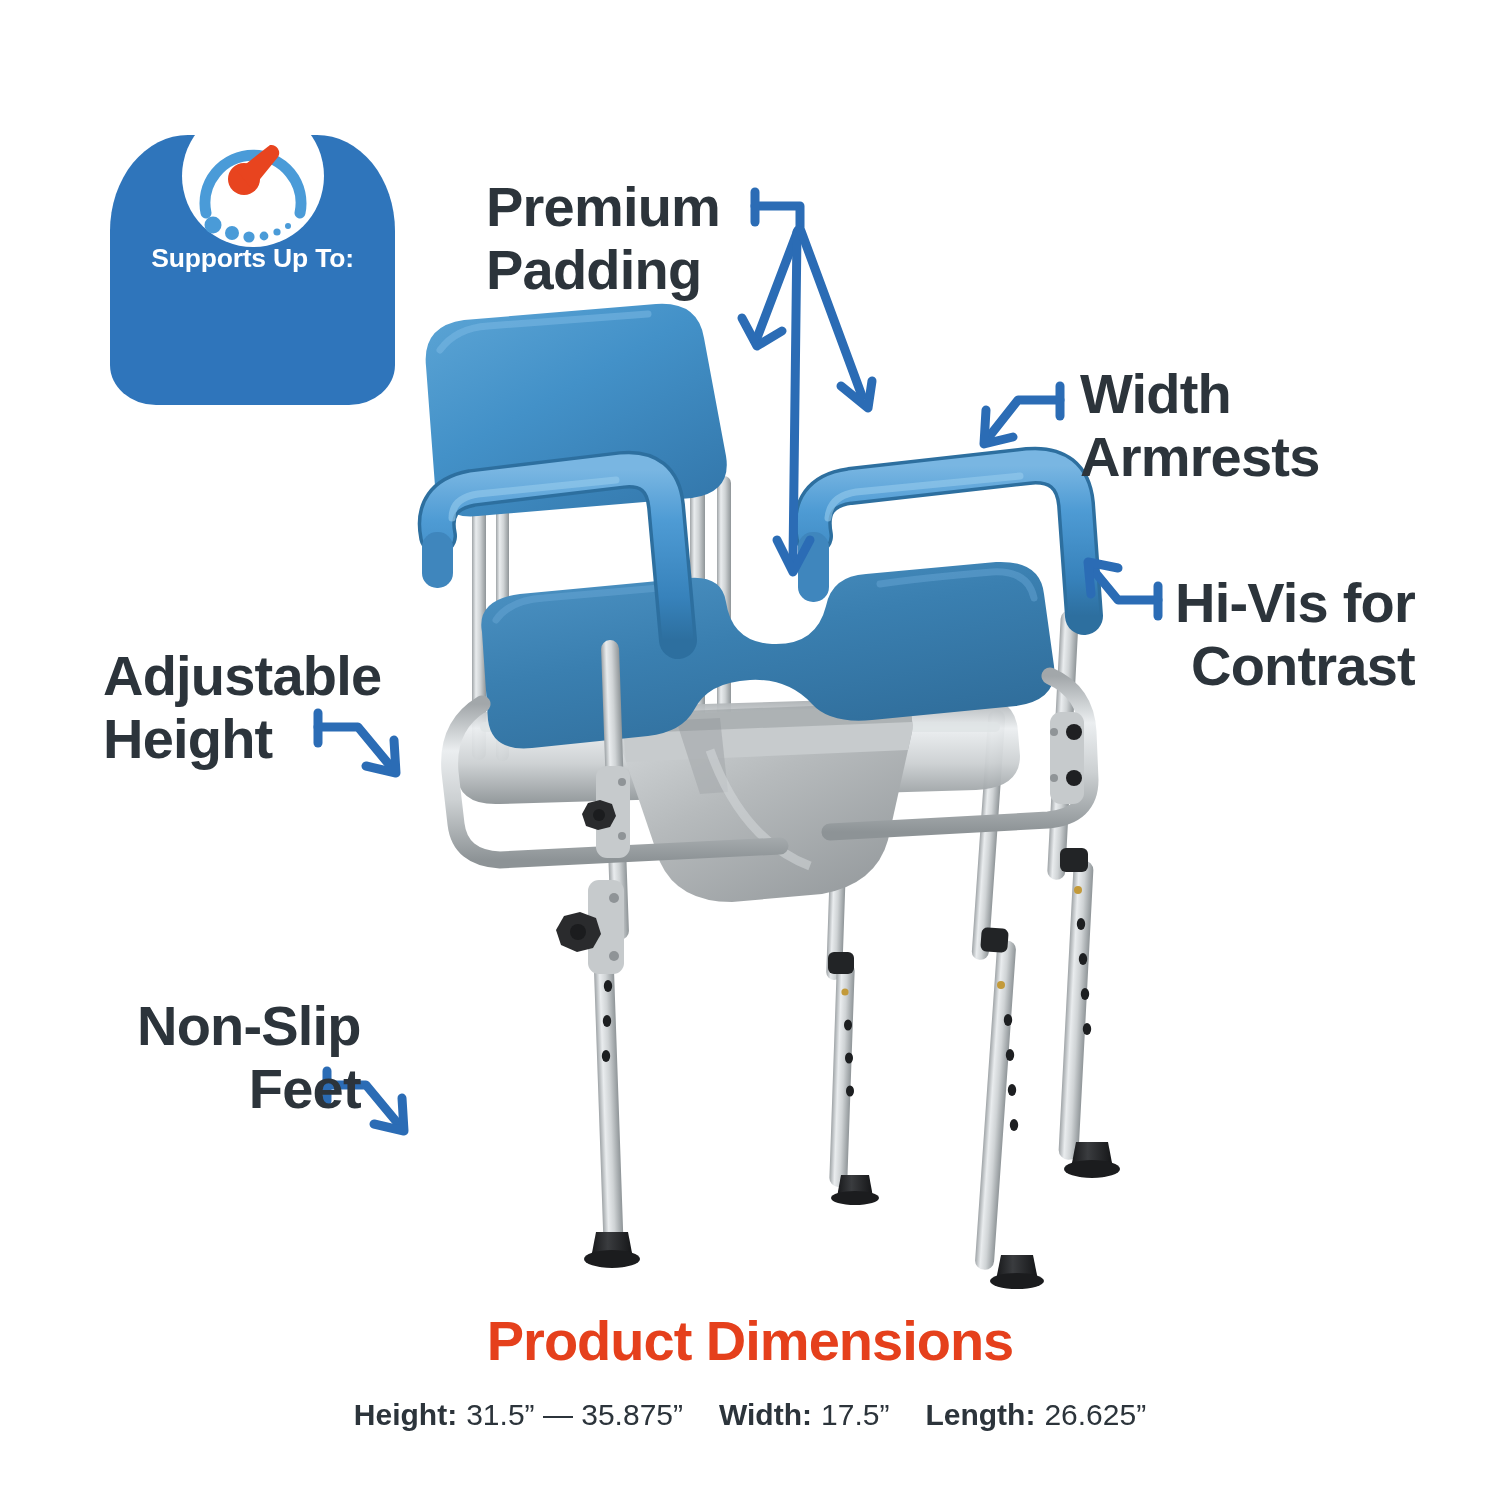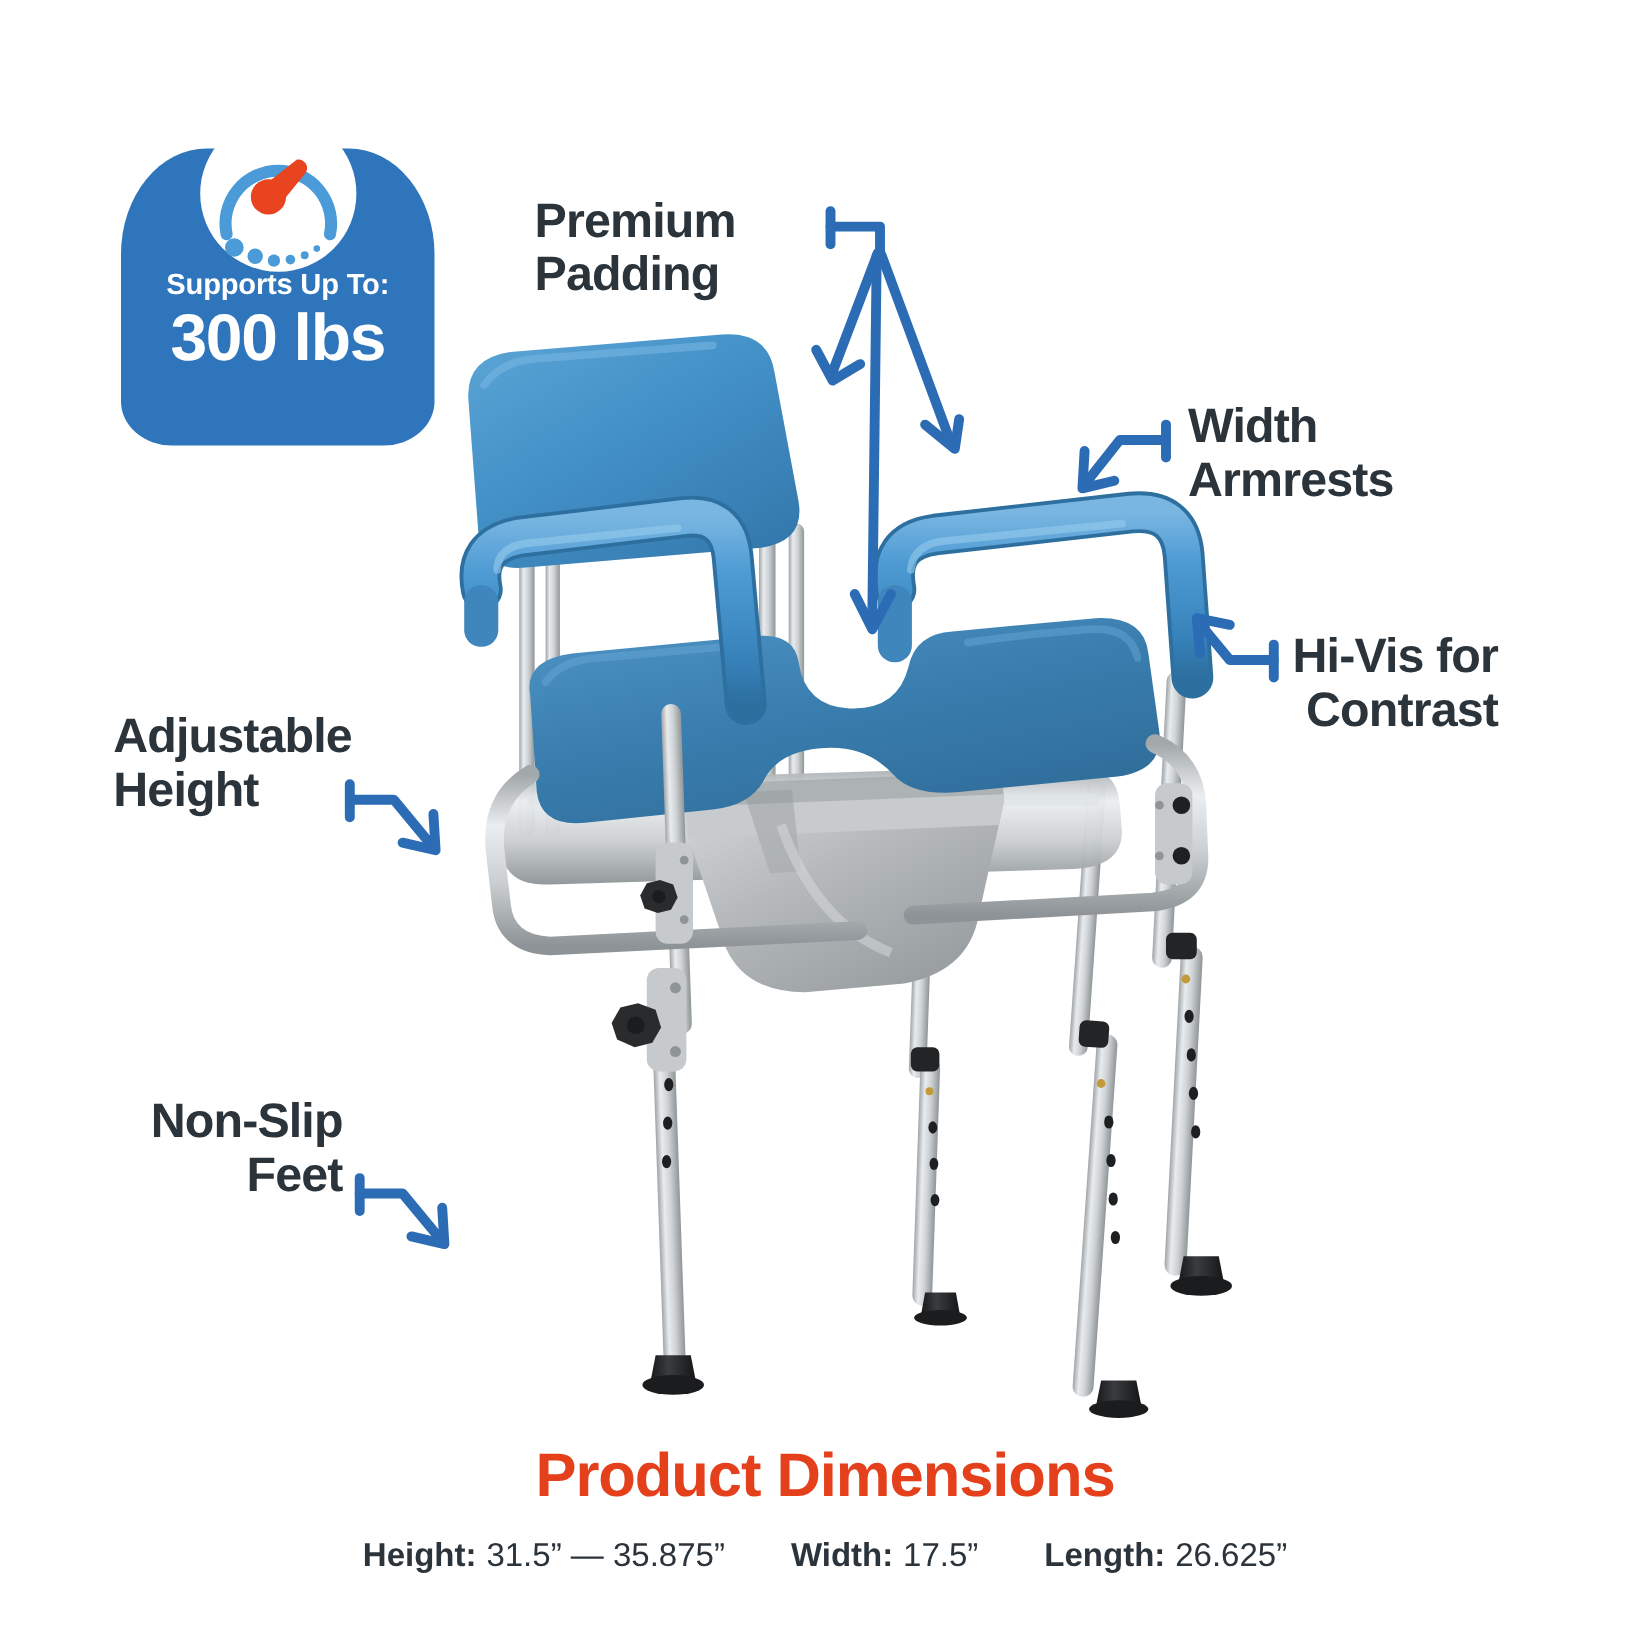--- a/index.html
+++ b/index.html
@@ -73,21 +73,21 @@
     letter-spacing: -1.2px;
     line-height: 1.08;
     margin-top: 2px;
   }
 
   
   .callout-label {
     position: absolute;
     color: #2c343b;
     font-weight: 700;
-    font-size: 44px;
+    font-size: 56px;
     line-height: 1.12;
     letter-spacing: -0.8px;
     white-space: pre-line;
   }
   #callout-premium-padding { left: 486px; top: 176px; text-align: left; }
   #callout-sturdy-armrests { left: 1080px; top: 363px; text-align: left; }
   #callout-hi-vis         { left: 1175px; top: 572px; text-align: right; }
   #callout-adjustable     { left: 103px;  top: 645px; text-align: left; }
   #callout-non-slip       { left: 137px;  top: 995px; text-align: right; }
 
@@ -122,21 +122,21 @@
     font-size: 56px;
     font-weight: 700;
     letter-spacing: -1px;
     line-height: 1.1;
   }
   #dimensions-row {
     margin-top: 26px;
     display: flex;
     justify-content: center;
     align-items: flex-end;
-    gap: 60px;
+    gap: 36px;
     font-size: 30px;
     color: #2c343b;
   }
   .dim-item { white-space: nowrap; }
   .dim-key {
     font-weight: 700;
     color: #2c343b;
   }
   .dim-val {
     font-weight: 400;
@@ -166,21 +166,20 @@
 
         <g>
           <circle cx="62" cy="74" r="16" fill="#e8441f"></circle>
           <path d="M 55 66 L 88 40 A 8 8 0 0 1 96 52 L 70 84 Z" fill="#e8441f"></path>
         </g>
       </svg>
     </div>
 
     <div class="badge-text">
       <div class="supports-label">Supports Up To:</div>
-      <div class="capacity-value">300 lbs</div>
     </div>
   </div>
 
   <div id="product-image">
     <svg width="800" height="1010" viewBox="0 0 800 1010">
       <defs>
         <linearGradient id="tubeSilver" x1="0" y1="0" x2="1" y2="0">
           <stop offset="0%" stop-color="#9fa4a7"></stop>
           <stop offset="28%" stop-color="#e9ecee"></stop>
           <stop offset="58%" stop-color="#cfd3d5"></stop>

